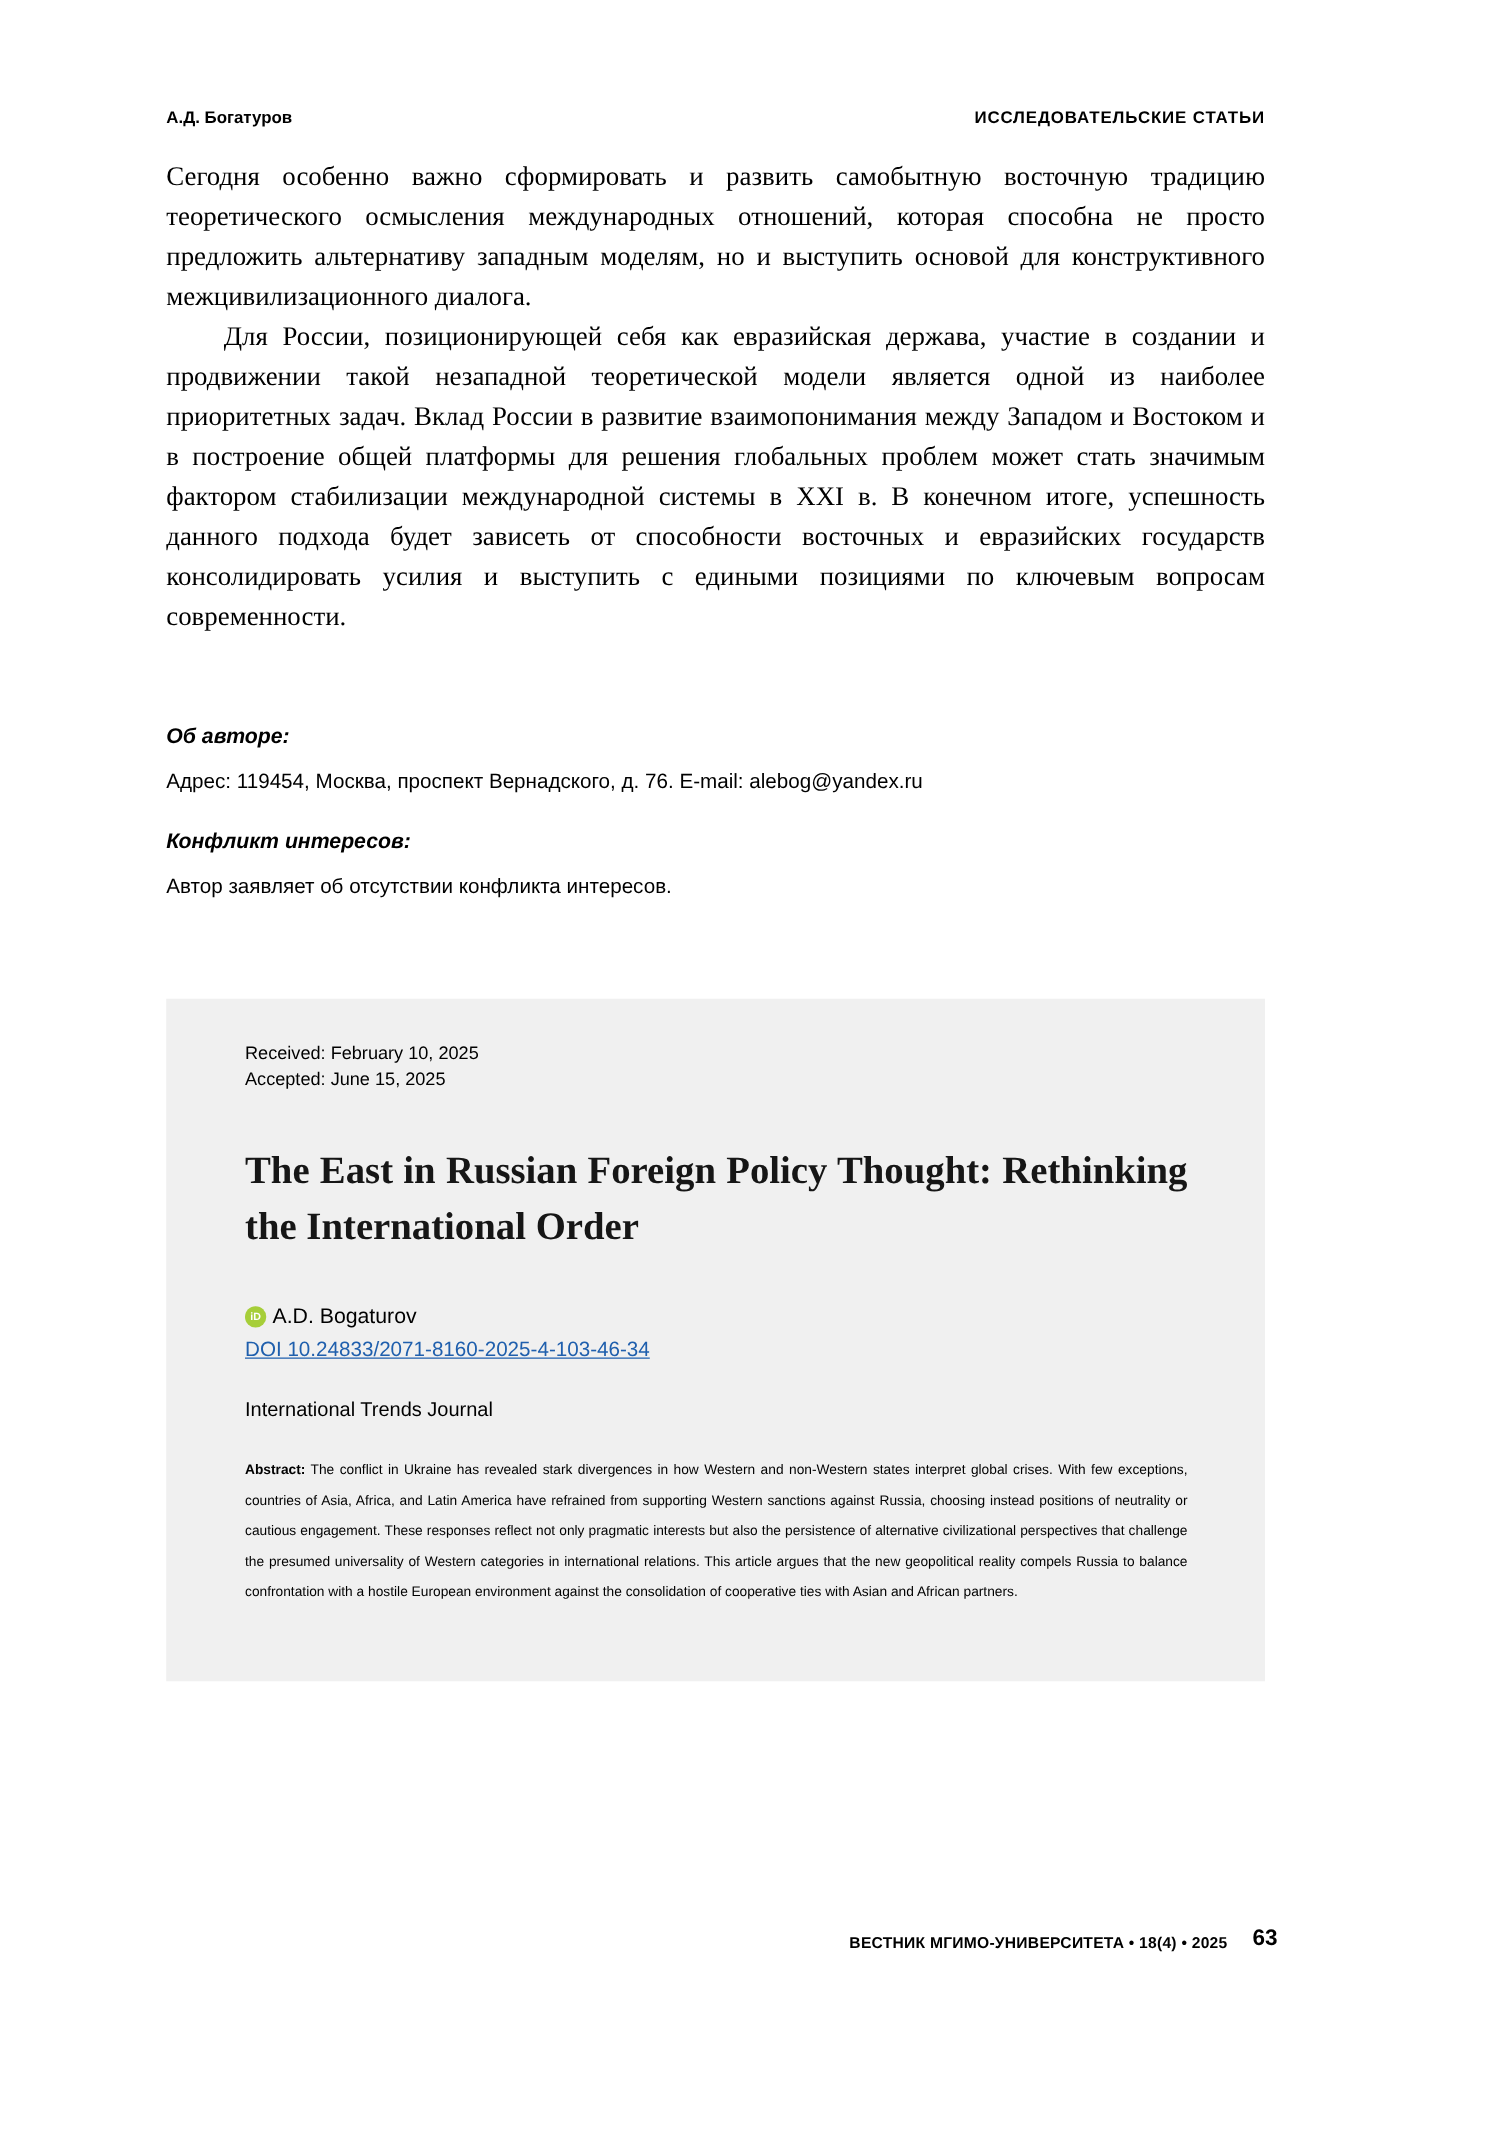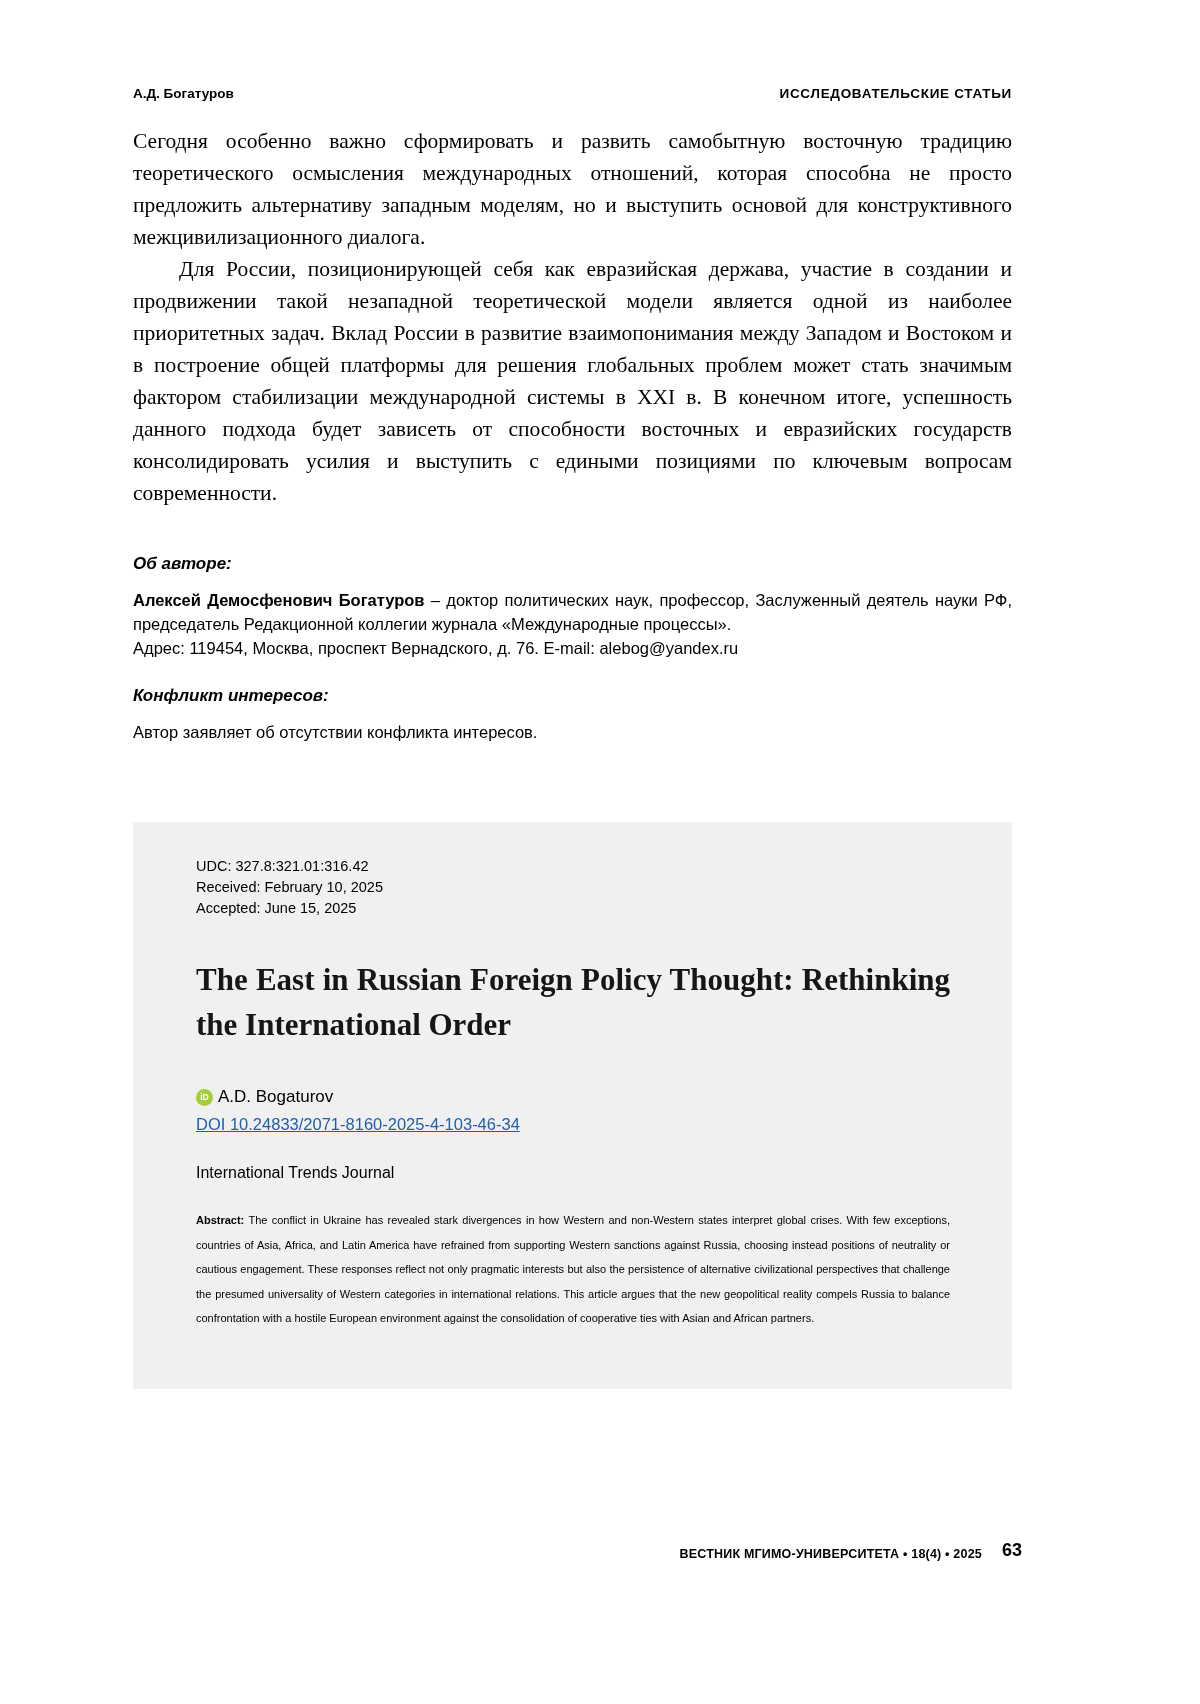--- a/index.html
+++ b/index.html
@@ -29,21 +29,21 @@
   .body-text {
     margin-top: 24px;
     font-family: "Liberation Serif", serif;
     font-size: 21.5px; line-height: 32px;
     text-align: justify;
   }
   .para { margin: 0; hyphens: auto; -webkit-hyphens: auto; }
   .para.indent { text-indent: 46px; }
 
   
-  .about { margin-top: 43px; font-size: 16.5px; line-height: 24px; }
+  .about { margin-top: 68px; font-size: 16.5px; line-height: 24px; }
   .block-heading {
     margin: 0 0 12px 0;
     font-weight: bold; font-style: italic; font-size: 17px;
   }
   .about-text { margin: 0; text-align: justify; }
   .conflict { margin-top: 24px; font-size: 16.5px; line-height: 24px; }
   .conflict .plain { margin: 0; }
 
   
   .eng-box {
@@ -106,32 +106,30 @@
     <span class="rh-right">ИССЛЕДОВАТЕЛЬСКИЕ СТАТЬИ</span>
   </header>
 
   <section class="body-text">
     <p class="para" lang="ru">Сегодня особенно важно сформировать и развить самобытную восточную традицию теоретического осмысления международных отношений, которая способна не просто предложить альтернативу западным моделям, но и выступить основой для конструктивного межцивилизационного диалога.</p>
     <p class="para indent" lang="ru">Для России, позиционирующей себя как евразийская держава, участие в создании и продвижении такой незападной теоретической модели является одной из наиболее приоритетных задач. Вклад России в развитие взаимопонимания между Западом и Востоком и в построение общей платформы для решения глобальных проблем может стать значимым фактором стабилизации международной системы в XXI в. В конечном итоге, успешность данного подхода будет зависеть от способности восточных и евразийских государств консолидировать усилия и выступить с едиными позициями по ключевым вопросам современности.</p>
   </section>
 
   <section class="about">
     <p class="block-heading">Об авторе:</p>
-    <p class="about-text"><strong>Алексей Демосфенович Богатуров</strong><span> – доктор политических наук, профессор, Заслуженный деятель науки РФ, председатель Редакционной коллегии журнала «Международные процессы».</span></p>
     <p class="about-text">Адрес: 119454, Москва, проспект Вернадского, д. 76. E-mail: alebog@yandex.ru</p>
   </section>
 
   <section class="conflict">
     <p class="block-heading">Конфликт интересов:</p>
     <p class="plain">Автор заявляет об отсутствии конфликта интересов.</p>
   </section>
 
   <section class="eng-box">
     <div class="meta">
-      <div>UDC: 327.8:321.01:316.42</div>
       <div>Received: February 10, 2025</div>
       <div>Accepted: June 15, 2025</div>
     </div>
 
     <h1 class="eng-title">The East in Russian Foreign Policy Thought: Rethinking the International Order</h1>
 
     <div class="author-row">
       <span class="orcid">iD</span>
       <span class="author-name">A.D. Bogaturov</span>
     </div>

